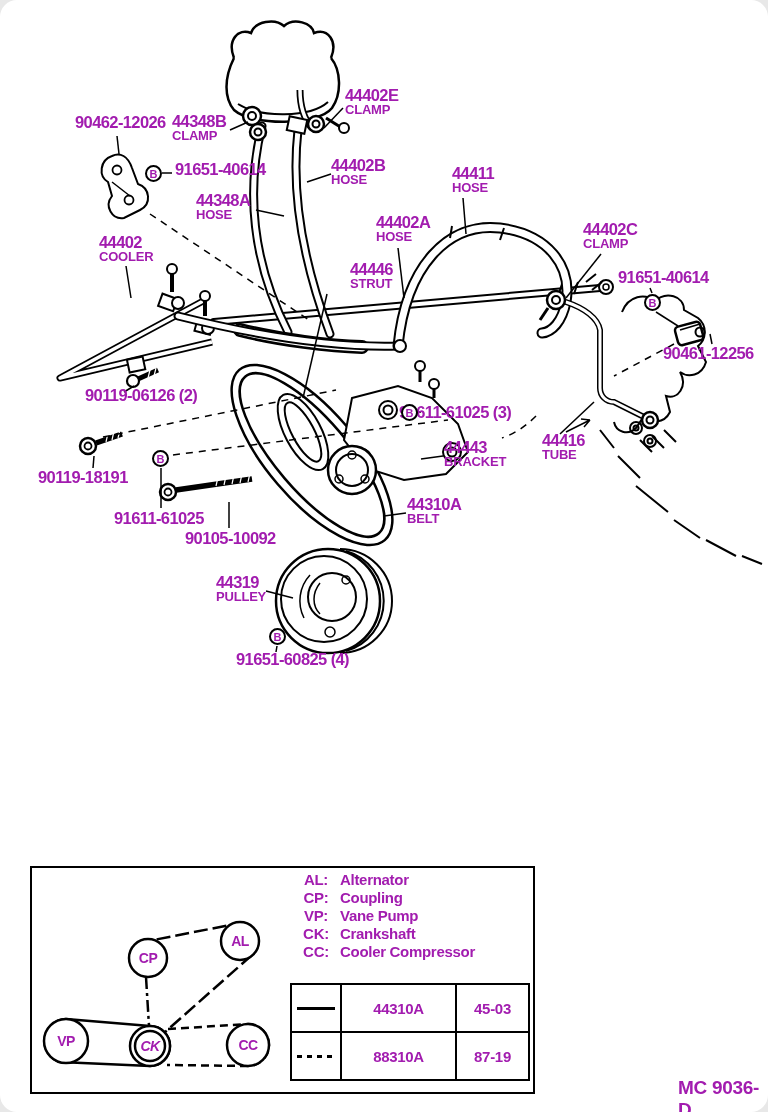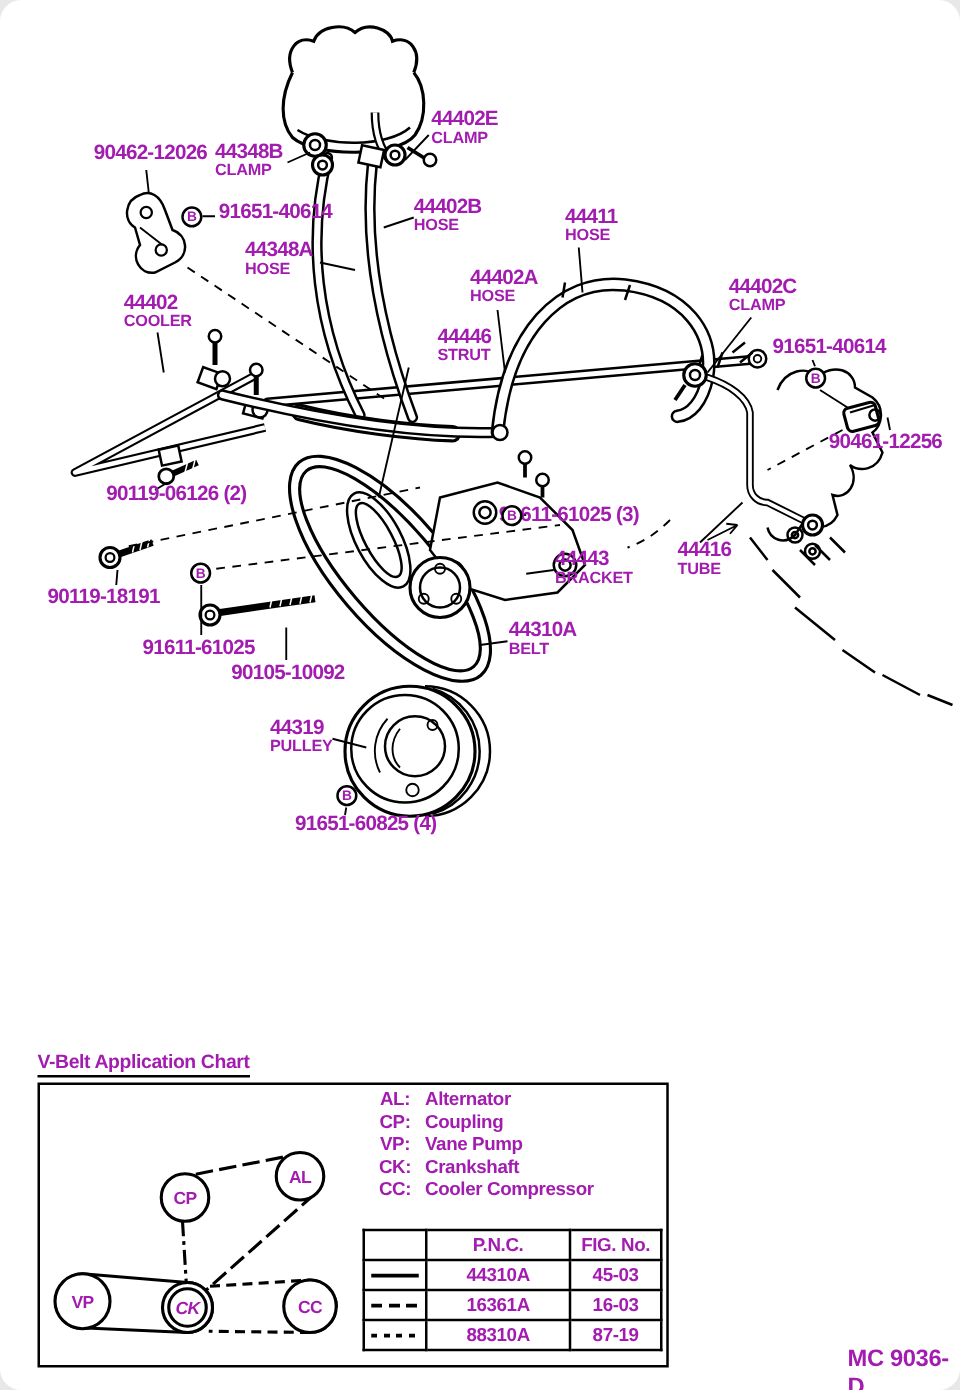--- a/index.html
+++ b/index.html
@@ -313,21 +313,20 @@
     <span class="num">44319</span>
     <span class="sub">PULLEY</span>
   </div>
   <div class="bmark" style="left:269px;top:628px;">
     <span>B</span>
   </div>
   <div class="part-label" style="left:236px;top:651px;">
     <span class="num">91651-60825 (4)</span>
   </div>
 
-  <div class="chart-title">V-Belt Application Chart</div>
   <div class="chart-box"></div>
 
   <div class="legend-row" style="left:292px;top:871px;">
     <span class="legend-abbr">AL:</span><span>Alternator</span>
   </div>
   <div class="legend-row" style="left:292px;top:889px;">
     <span class="legend-abbr">CP:</span><span>Coupling</span>
   </div>
   <div class="legend-row" style="left:292px;top:907px;">
     <span class="legend-abbr">VP:</span><span>Vane Pump</span>
@@ -367,38 +366,26 @@
   <span class="pulley-label" style="left:150px;top:1046px;font-style:italic;">CK</span>
   <span class="pulley-label" style="left:248px;top:1045px;">CC</span>
 
   <table class="belt-table">
     <colgroup>
         <col style="width:50px">
         <col style="width:115px">
         <col style="width:73px">
       </colgroup>
     <tbody>
-        <tr>
-      <td></td>
-      <td>P.N.C.</td>
-      <td>FIG. No.</td>
-    </tr>
     <tr>
       <td>
             <div class="sw sw-solid"></div>
           </td>
       <td>44310A</td>
       <td>45-03</td>
-    </tr>
-    <tr>
-      <td>
-            <div class="sw sw-long"></div>
-          </td>
-      <td>16361A</td>
-      <td>16-03</td>
     </tr>
     <tr>
       <td>
             <div class="sw sw-short"></div>
           </td>
       <td>88310A</td>
       <td>87-19</td>
     </tr>
   </tbody>
     </table>

